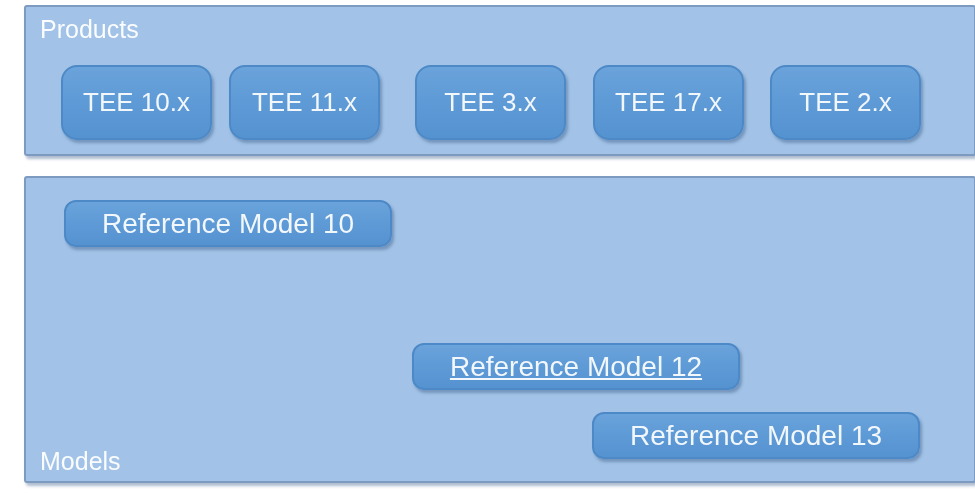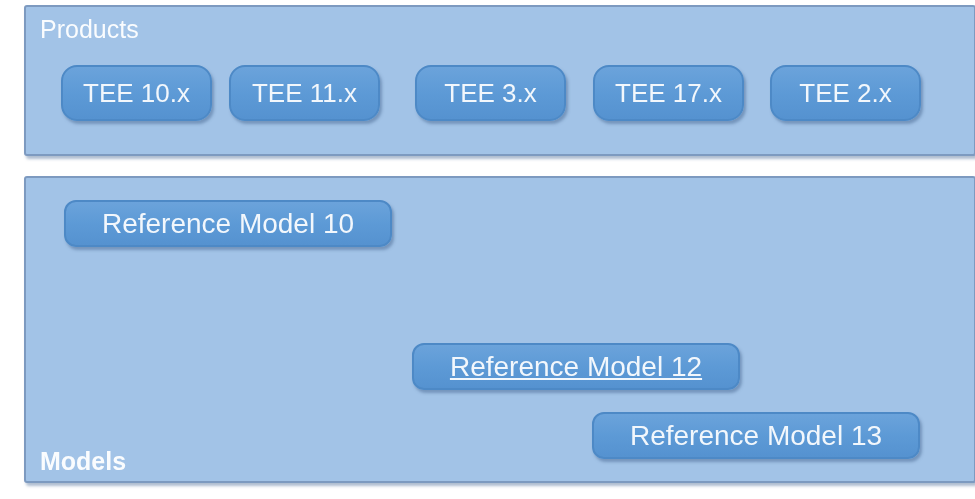--- a/index.html
+++ b/index.html
@@ -36,41 +36,41 @@
   }
   .panel-label {
     position: absolute;
     left: 14px;
     font-size: 25px;
     line-height: 1.15;
     color: var(--label-text, #fafcfe);
     white-space: nowrap;
   }
   .panel-label.top { top: 8px; }
-  .panel-label.bottom { bottom: 5px; font-weight: bold; }
+  .panel-label.bottom { bottom: 5px; }
 
   .node {
     position: absolute;
     display: flex;
     align-items: center;
     justify-content: center;
     background: linear-gradient(180deg,
       var(--button-fill-light, #6ba3db) 0%,
       var(--button-fill, #5d9ad6) 50%,
       var(--button-fill-dark, #5592d0) 100%);
     border: 2px solid var(--button-border, #4d89c6);
     color: var(--button-text, #f2f7fc);
     box-sizing: border-box;
     box-shadow: 2px 3px 3px rgba(72, 104, 146, 0.5);
     white-space: nowrap;
   }
   .tee-node {
     top: 58px;
     width: 151px;
-    height: 56px;
+    height: 75px;
     border-radius: 16px;
     font-size: 26px;
   }
   .tee-0 { left: 35px; }
   .tee-1 { left: 203px; }
   .tee-2 { left: 389px; }
   .tee-3 { left: 567px; }
   .tee-4 { left: 744px; }
 
   .rm-node {

